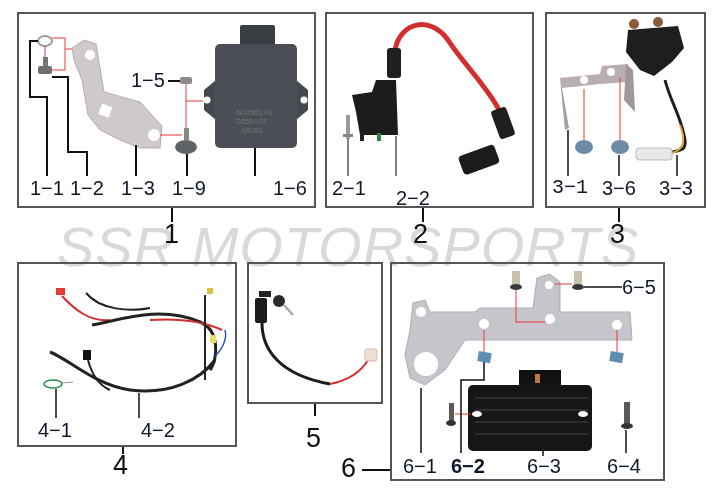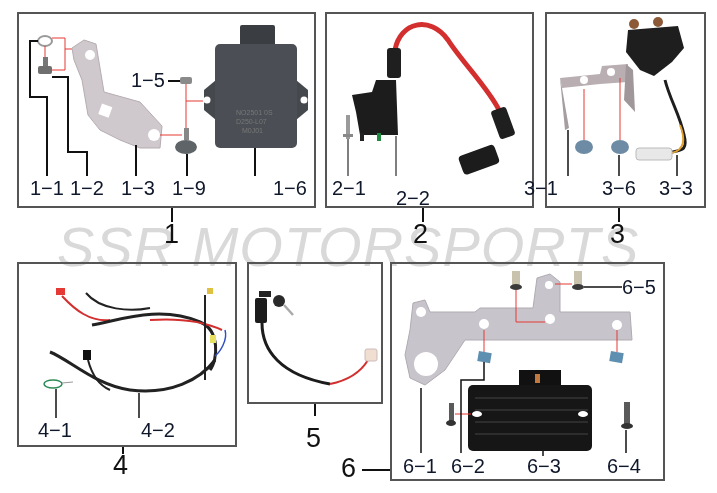--- a/index.html
+++ b/index.html
@@ -134,21 +134,21 @@
     <circle cx="658" cy="22" r="5" fill="#8d5a38"></circle>
     <path d="M628 30 L678 26 L684 48 L672 62 L654 76 L640 70 L626 52 Z" fill="#1e1e1e"></path>
     <path d="M665 80 C 670 100, 680 115, 684 135 C 688 150, 682 150, 672 152" fill="none" stroke="#1e1e1e" stroke-width="3"></path>
     <path d="M680 125 C 686 140, 684 150, 672 153" fill="none" stroke="#e0a030" stroke-width="2"></path>
     <rect x="636" y="148" width="36" height="12" rx="3" fill="#e8e8e8" stroke="#bbb"></rect>
   </g>
   <line x1="568" y1="130" x2="568" y2="176" stroke="#111" stroke-width="1.5"></line>
   <line x1="619" y1="155" x2="619" y2="176" stroke="#111" stroke-width="1.5"></line>
   <line x1="677" y1="155" x2="677" y2="176" stroke="#111" stroke-width="1.5"></line>
 </svg>
-<div class="lbl" style="left:524px;top:178px;">3−1</div>
+<div class="lbl" style="left:552px;top:178px;font-family:Liberation Mono, monospace;">3−1</div>
 <div class="lbl" style="left:602px;top:178px;">3−6</div>
 <div class="lbl" style="left:659px;top:178px;text-align:right;">3−3</div>
 
 <div class="box" style="left:17px;top:262px;width:220px;height:185px;"></div>
 <div class="ln" style="left:122px;top:447px;width:2px;height:7px;"></div>
 <div class="glbl" style="left:113px;top:452px;">4</div>
 
 <svg width="717" height="493" style="left:0;top:0;">
   <g>
     <rect x="56" y="288" width="9" height="7" fill="#e53935"></rect>
@@ -238,18 +238,18 @@
     <ellipse cx="627" cy="426" rx="6" ry="3" fill="#333"></ellipse>
   </g>
 
   <line x1="584" y1="287" x2="622" y2="287" stroke="#111" stroke-width="1.5"></line>
   <line x1="421" y1="388" x2="421" y2="453" stroke="#111" stroke-width="1.5"></line>
   <polyline points="484,362 484,380 461,380 461,453" fill="none" stroke="#111" stroke-width="1.5"></polyline>
   <line x1="543" y1="451" x2="543" y2="456" stroke="#111" stroke-width="1.5"></line>
   <line x1="626" y1="430" x2="626" y2="453" stroke="#111" stroke-width="1.5"></line>
 </svg>
 <div class="lbl" style="left:403px;top:456px;">6−1</div>
-<div class="lbl" style="left:451px;top:456px;">6−2</div>
+<div class="lbl" style="left:451px;top:456px;font-weight:bold;">6−2</div>
 <div class="lbl" style="left:527px;top:456px;">6−3</div>
 <div class="lbl" style="left:607px;top:456px;text-align:right;">6−4</div>
 <div class="lbl" style="left:622px;top:277px;">6−5</div>
 
 </div>
 
 </body></html>

